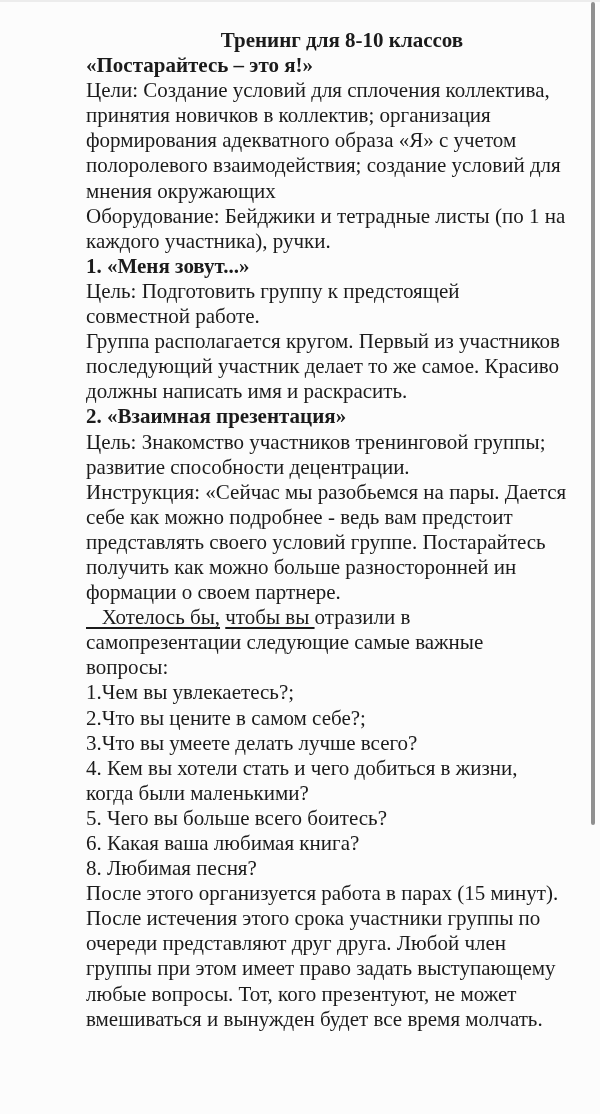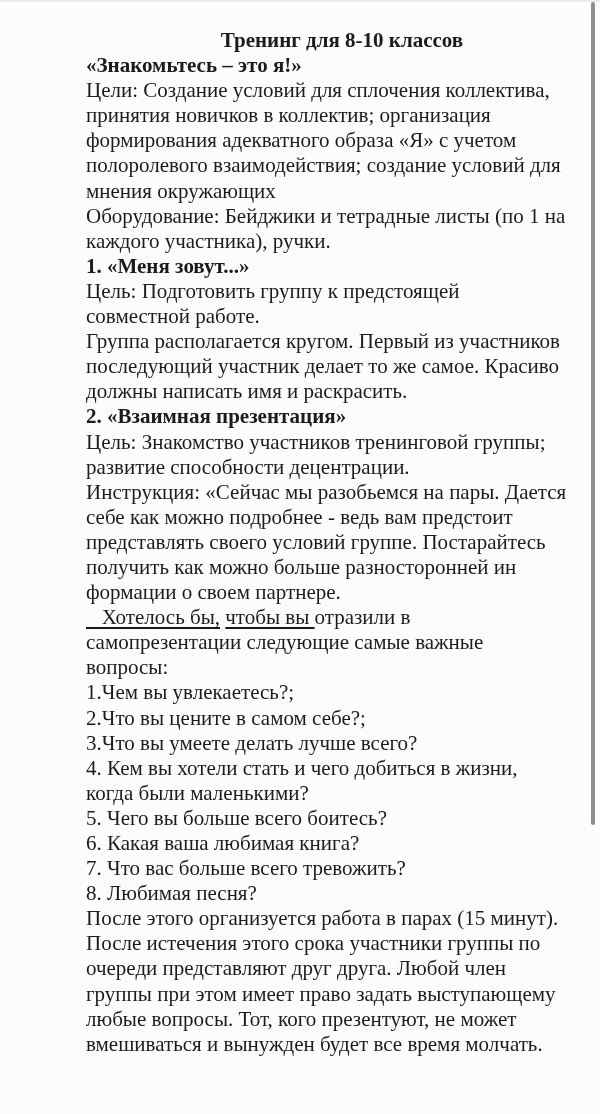--- a/index.html
+++ b/index.html
@@ -50,21 +50,21 @@
     background: var(--scrollbar-color, #8f8f8f);
     border-radius: 2px;
   }
 </style>
 </head>
 <body>
 
 <div class="page">
   <div class="doc">
       <div class="line title"><span>Тренинг для 8-10 классов</span></div>
-      <div class="line bold"><span>«Знакомьтесь – это я!»</span></div>
+      <div class="line bold"><span>«Постарайтесь – это я!»</span></div>
       <div class="line"><span>Цели: Создание условий для сплочения коллектива,</span></div>
       <div class="line"><span>принятия новичков в коллектив; организация</span></div>
       <div class="line"><span>формирования адекватного образа «Я» с учетом</span></div>
       <div class="line"><span>полоролевого взаимодействия; создание условий для</span></div>
       <div class="line"><span>мнения окружающих</span></div>
       <div class="line"><span>Оборудование: Бейджики и тетрадные листы (по 1 на</span></div>
       <div class="line"><span>каждого участника), ручки.</span></div>
       <div class="line bold"><span>1. «Меня зовут...»</span></div>
       <div class="line"><span>Цель: Подготовить группу к предстоящей</span></div>
       <div class="line"><span>совместной работе.</span></div>
@@ -82,21 +82,20 @@
       <div class="line"><span class="underline">   Хотелось бы,</span><span> </span><span class="underline">чтобы вы </span><span>отразили в</span></div>
       <div class="line"><span>самопрезентации следующие самые важные</span></div>
       <div class="line"><span>вопросы:</span></div>
       <div class="line"><span>1.Чем вы увлекаетесь?;</span></div>
       <div class="line"><span>2.Что вы цените в самом себе?;</span></div>
       <div class="line"><span>3.Что вы умеете делать лучше всего?</span></div>
       <div class="line"><span>4. Кем вы хотели стать и чего добиться в жизни,</span></div>
       <div class="line"><span>когда были маленькими?</span></div>
       <div class="line"><span>5. Чего вы больше всего боитесь?</span></div>
       <div class="line"><span>6. Какая ваша любимая книга?</span></div>
-      <div class="line"><span>7. Что вас больше всего тревожить?</span></div>
       <div class="line"><span>8. Любимая песня?</span></div>
       <div class="line"><span>После этого организуется работа в парах (15 минут).</span></div>
       <div class="line"><span>После истечения этого срока участники группы по</span></div>
       <div class="line"><span>очереди представляют друг друга. Любой член</span></div>
       <div class="line"><span>группы при этом имеет право задать выступающему</span></div>
       <div class="line"><span>любые вопросы. Тот, кого презентуют, не может</span></div>
       <div class="line"><span>вмешиваться и вынужден будет все время молчать.</span></div>
     </div>
   <div class="scrollbar-thumb"></div>
 </div>

